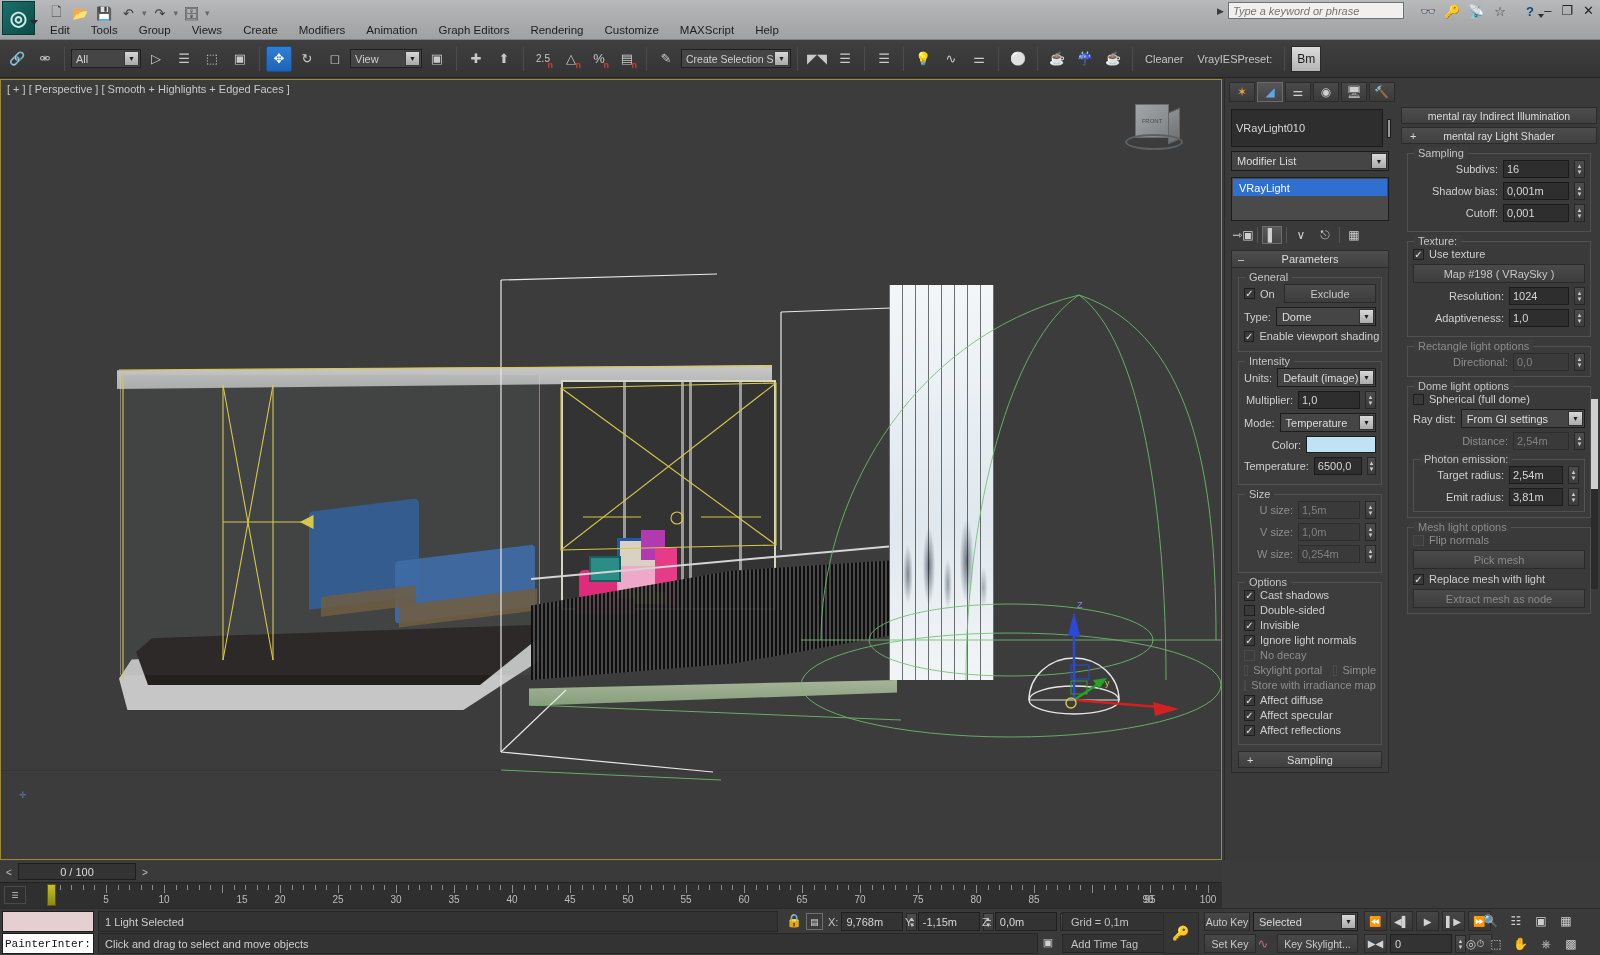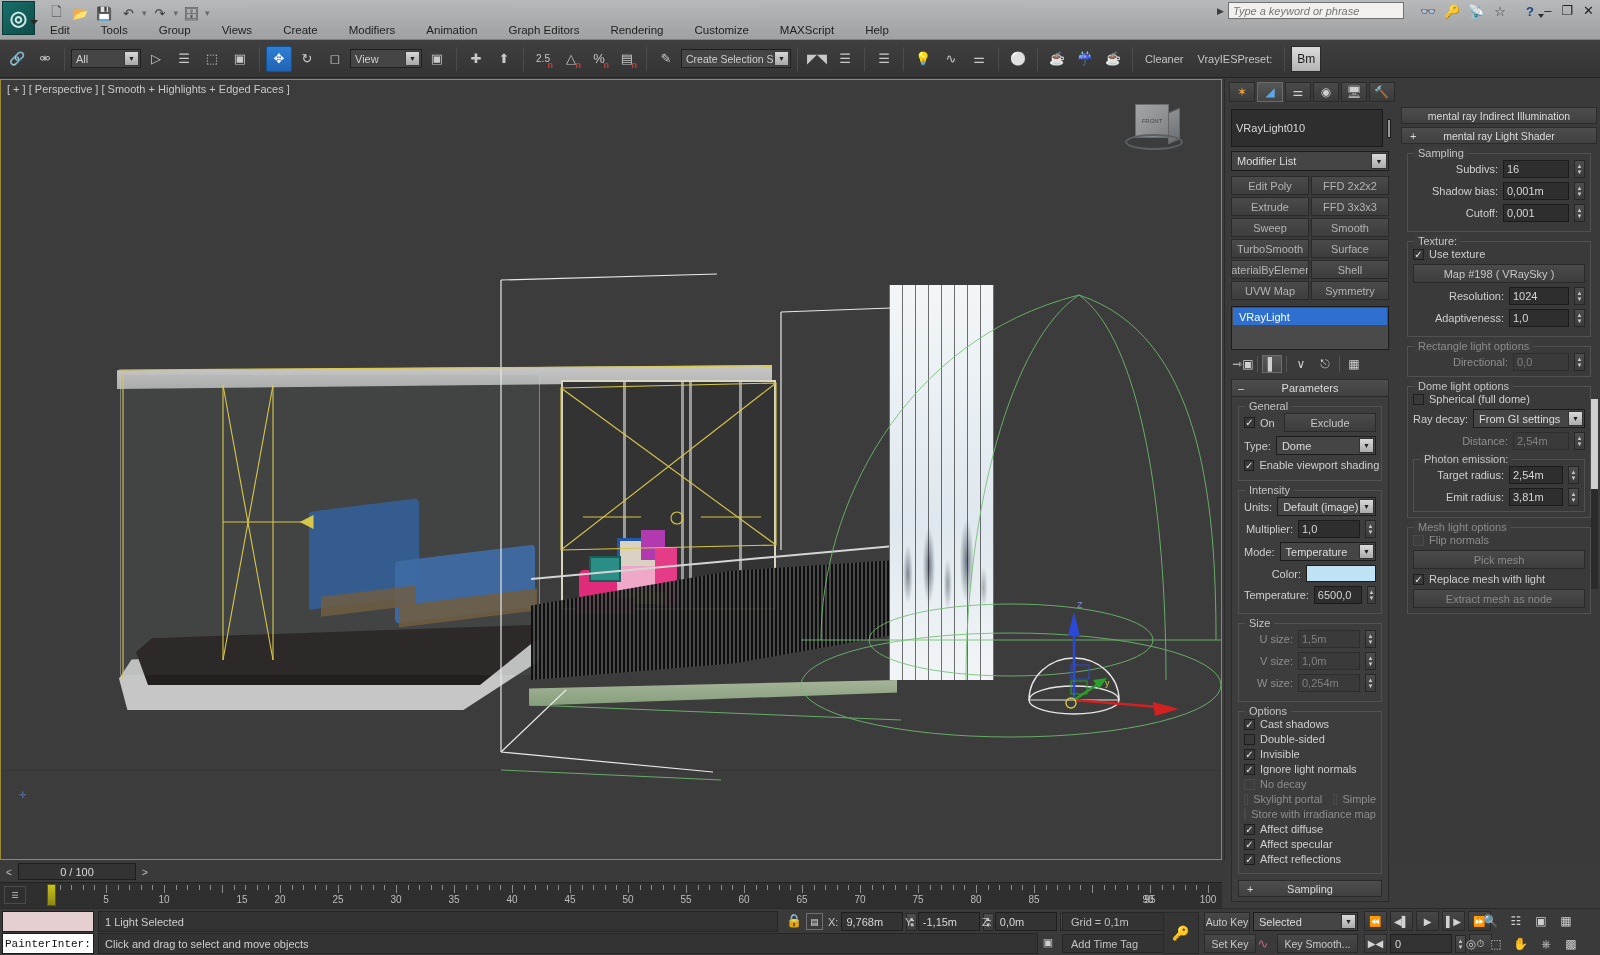--- a/index.html
+++ b/index.html
@@ -46,21 +46,21 @@
   .tbicons{ position:absolute; right:92px; top:3px; display:flex; gap:8px; align-items:center; }
   .tbicons .ti{ width:16px;height:16px; color:#36393b; display:flex;align-items:center;justify-content:center;font-size:13px;}
   .helpq{ position:absolute; right:66px; top:4px; color:#16467f; font-size:13px; font-weight:bold;}
   .helpcaret{ position:absolute; right:56px; top:14px; width:0;height:0;
     border-left:3px solid transparent;border-right:3px solid transparent;border-top:4px solid #2e2e2e;}
   .wincontrols{ position:absolute; right:6px; top:3px; display:flex; gap:10px; color:#232323; font-size:13px; }
 
   
   .menubar{
     position:absolute; left:0; top:20px; height:20px; display:flex; align-items:center;
-    padding-left:40px; gap:11px;
+    padding-left:40px; gap:1px;
   }
   .menubar .mi{ padding:2px 10px; font-size:11.5px; color:#1e1e1e; cursor:default; }
 
   
   .toolbar{
     position:absolute; left:0; top:40px; width:1600px; height:38px;
     background:linear-gradient(180deg,#3f3f3f,#343434);
     border-bottom:1px solid #242424;
     display:flex; align-items:center; padding-left:4px; gap:2px;
   }
@@ -654,34 +654,20 @@
       <div class="namerow">
         <input class="namefield" value="VRayLight010" style="">
         <div class="colorswatch"></div>
       </div>
 
       <div class="combo">
         <span>Modifier List</span>
         <span class="cap">▼</span>
       </div>
 
-      <div class="modgrid" id="modgrid">
-          <div class="modbtn">Edit Poly</div>
-          <div class="modbtn">FFD 2x2x2</div>
-          <div class="modbtn">Extrude</div>
-          <div class="modbtn">FFD 3x3x3</div>
-          <div class="modbtn">Sweep</div>
-          <div class="modbtn">Smooth</div>
-          <div class="modbtn">TurboSmooth</div>
-          <div class="modbtn">Surface</div>
-          <div class="modbtn">aterialByElemer</div>
-          <div class="modbtn">Shell</div>
-          <div class="modbtn">UVW Map</div>
-          <div class="modbtn">Symmetry</div>
-        </div>
 
       <div class="stack">
         <div class="item">VRayLight</div>
       </div>
 
       <div class="stackicons">
         <div class="si">⇾▣</div>
         <div class="vsep"></div>
         <div class="si on">▌</div>
         <div class="vsep"></div>
@@ -911,21 +897,21 @@
         </div>
       </div>
 
       <div class="grp">
         <div class="glabel">Dome light options</div>
         <div class="row">
           <span class="chk"></span>
           <span class="lbl">Spherical (full dome)</span>
         </div>
         <div class="row">
-          <span class="lbl">Ray decay:</span>
+          <span class="lbl">Ray dist:</span>
           <div class="combo2" style="flex:1">
             <span>From GI settings</span>
             <span class="cap">▼</span>
           </div>
         </div>
         <div class="row">
           <span class="lbl dim" style="margin-left:auto">Distance:</span>
           <div class="spin dim" style="width:56px">2,54m</div>
           <div class="arrows">
               <span>▲</span>
@@ -1147,21 +1133,21 @@
 
     <div class="keyico">🔑</div>
     <div class="autokey">Auto Key</div>
     <div class="setkey">Set Key</div>
 
     <div class="selcombo">
       <span>Selected</span>
       <span class="cap">▼</span>
     </div>
     <div class="curveico">∿</div>
-    <div class="keyfilters">Key Smooth...</div>
+    <div class="keyfilters">Key Skylight...</div>
 
     <div class="playrow">
       <div class="pb">⏪</div>
       <div class="pb">◀▌</div>
       <div class="pb">▶</div>
       <div class="pb">▌▶</div>
       <div class="pb">⏩</div>
     </div>
     <div class="framerow">
       <div class="fb">▶◀</div>

